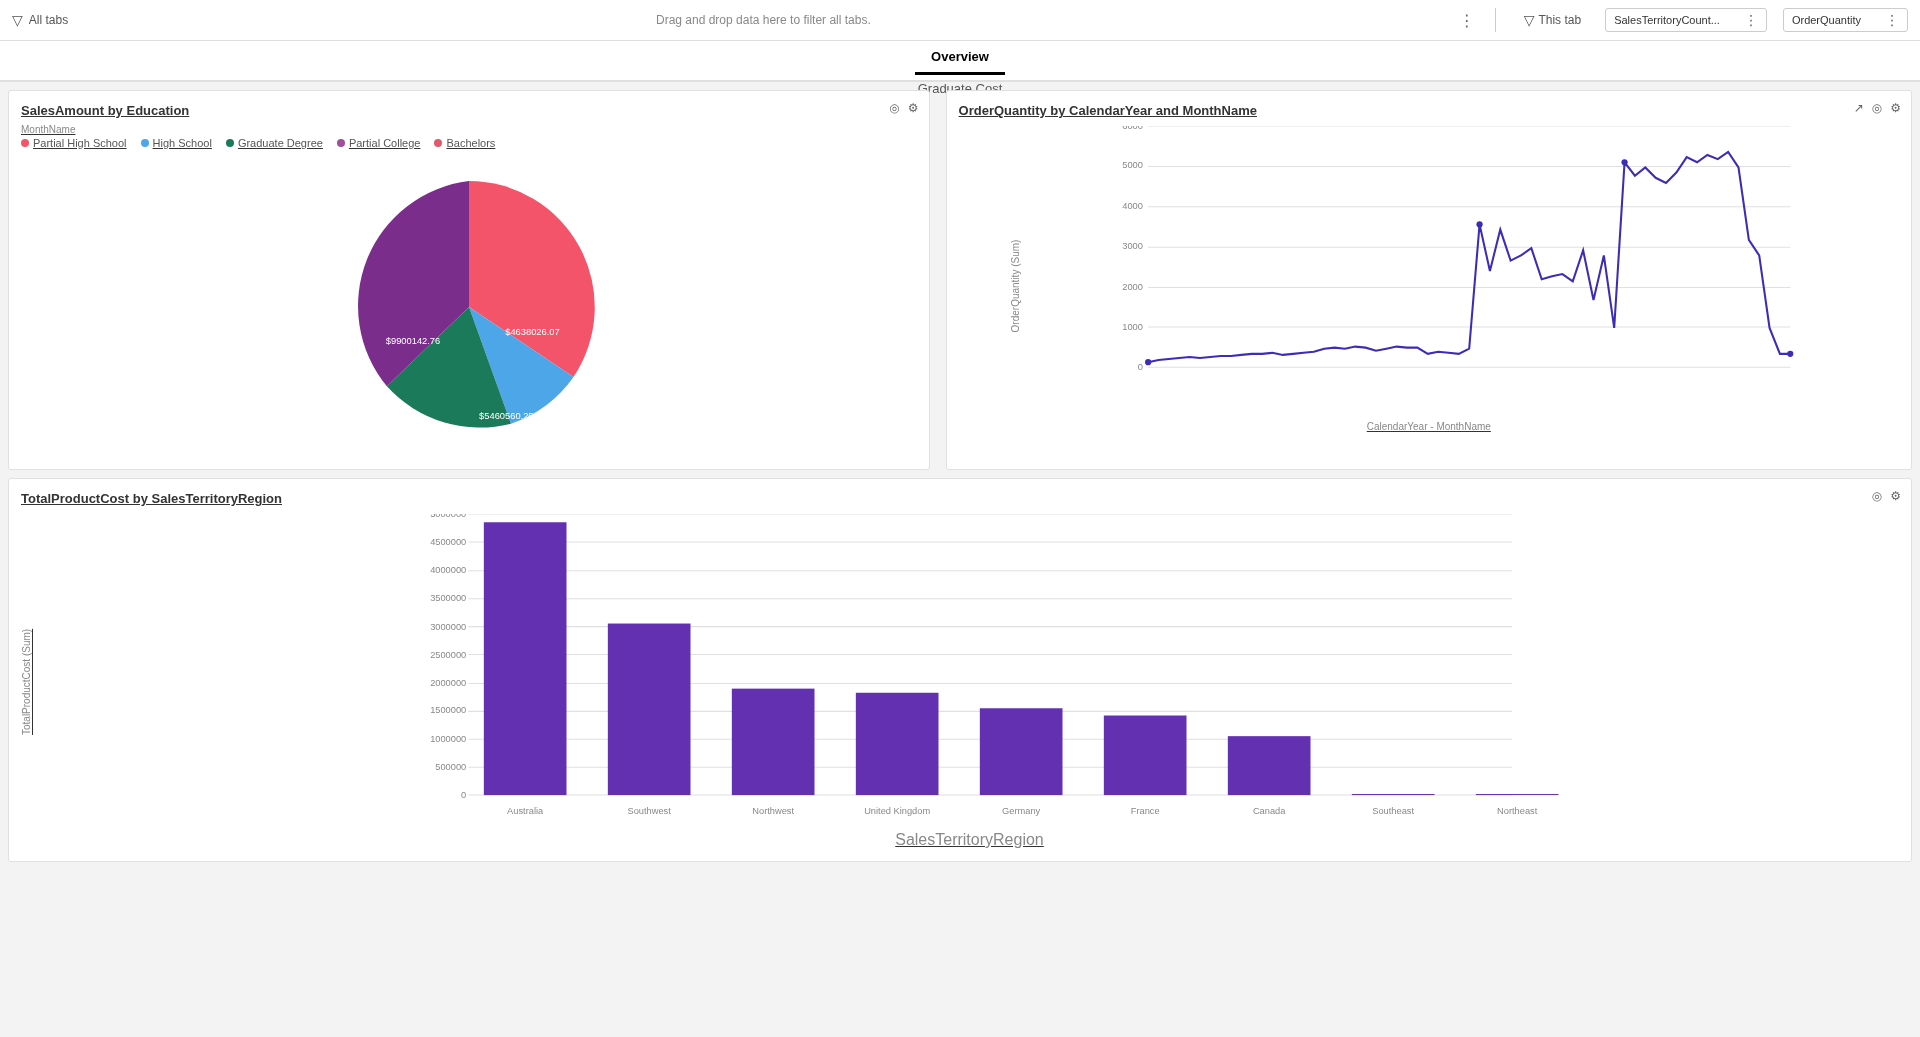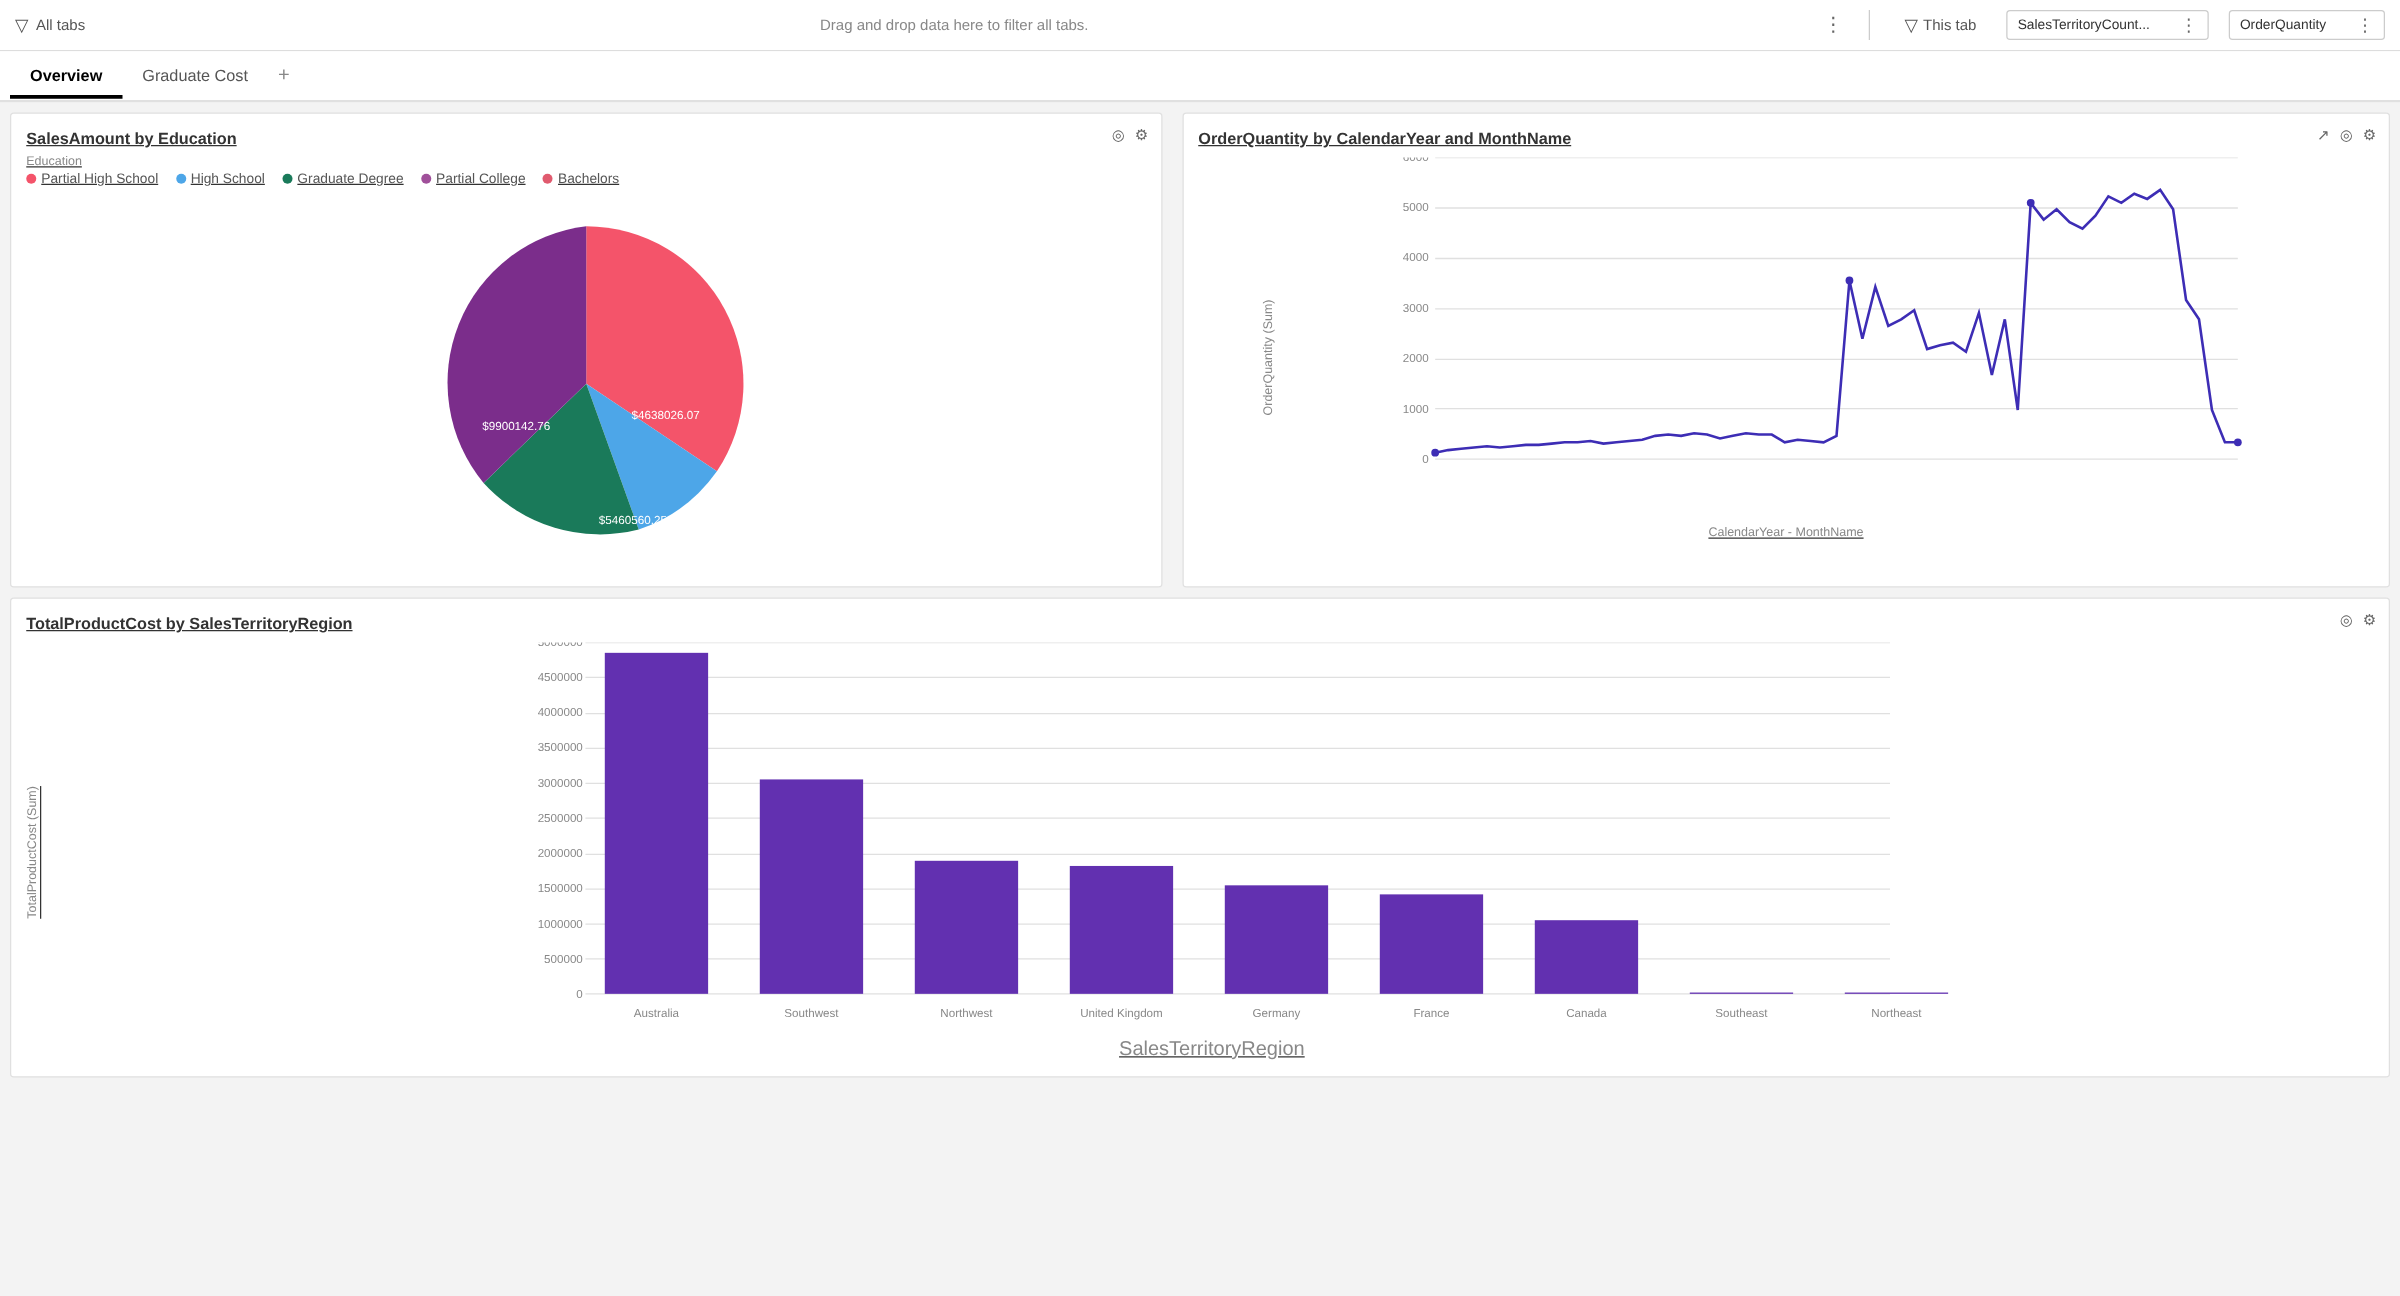--- a/index.html
+++ b/index.html
@@ -13,21 +13,21 @@
     .top-bar-left { display: flex; align-items: center; gap: 6px; color: #555; font-size: 12px; cursor: pointer; }
     .top-bar-center { flex: 1; text-align: center; color: #888; font-size: 12px; }
     .top-bar-divider { width: 1px; height: 24px; background: #ccc; margin: 0 4px; }
     .this-tab-btn { display: flex; align-items: center; gap: 4px; color: #555; font-size: 12px; cursor: pointer; padding: 4px 8px; }
     .filter-chip { display: flex; align-items: center; gap: 20px; background: #fff; border: 1px solid #ccc; border-radius: 3px; padding: 3px 8px; font-size: 11px; cursor: pointer; }
     .filter-chip .dots { font-size: 14px; color: #666; cursor: pointer; margin-left: 4px; }
 
     
     .tab-bar {
       display: flex; align-items: center; height: 41px; background: #fff;
-      border-bottom: 2px solid #e0e0e0; padding: 0 8px; gap: 0;
+      border-bottom: 2px solid #e0e0e0; padding: 0 8px; gap: 0; flex-direction: column;
     }
     .tab { padding: 8px 16px; cursor: pointer; font-size: 13px; color: #555; border-bottom: 3px solid transparent; margin-bottom: -2px; }
     .tab.active { color: #000; border-bottom: 3px solid #000; font-weight: 600; }
     .tab-add { padding: 8px; cursor: pointer; color: #888; font-size: 16px; }
 
     
     .main { display: flex; flex-direction: column; gap: 0; background: #f3f3f3; text-decoration: underline; }
     .charts-row { display: flex; gap: 0; }
 
     
@@ -105,21 +105,21 @@
 <div class="main">
 
   <div class="charts-row">
 
     <div class="chart-panel pie">
       <div class="chart-title">SalesAmount by Education</div>
       <div class="chart-icons">
         <span title="Pin">◎</span>
         <span title="Settings">⚙</span>
       </div>
-      <div class="chart-label-subtitle">Education</div>
+      <div class="chart-label-subtitle">MonthName</div>
       <div class="legend">
         <div class="legend-item">
           <div class="legend-dot" style="background:#f4546a;"></div>
           <span>Partial High School</span>
         </div>
         <div class="legend-item">
           <div class="legend-dot" style="background:#4da6e8;"></div>
           <span>High School</span>
         </div>
         <div class="legend-item">

